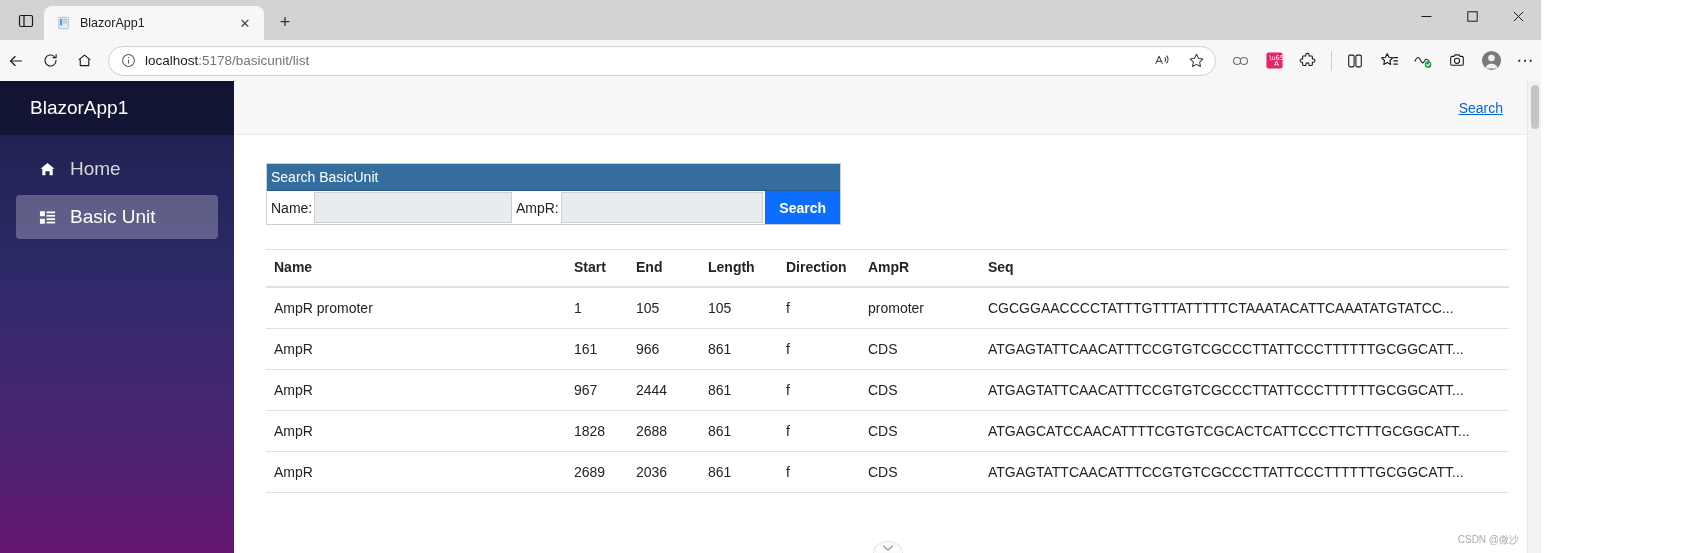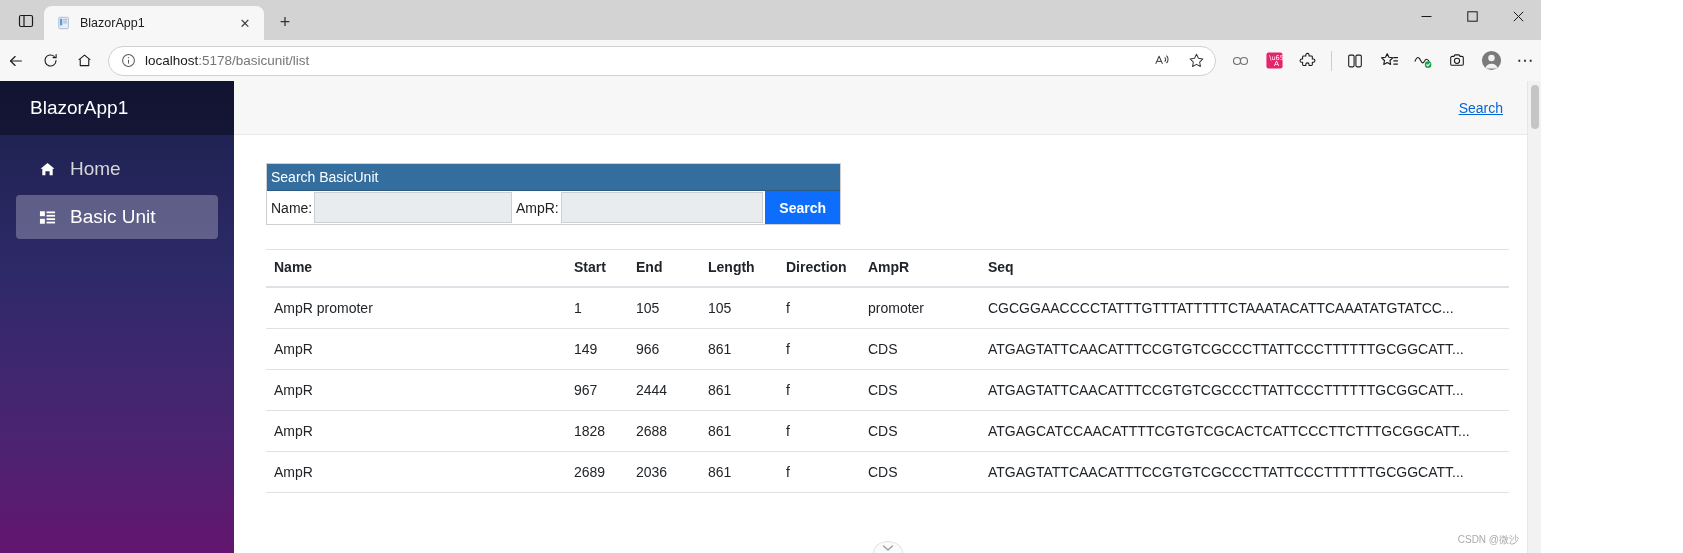--- a/index.html
+++ b/index.html
@@ -381,21 +381,21 @@
               <td>AmpR promoter</td>
               <td>1</td>
               <td>105</td>
               <td>105</td>
               <td>f</td>
               <td>promoter</td>
               <td>CGCGGAACCCCTATTTGTTTATTTTTCTAAATACATTCAAATATGTATCC...</td>
             </tr>
             <tr>
               <td>AmpR</td>
-              <td>149</td>
+              <td>161</td>
               <td>966</td>
               <td>861</td>
               <td>f</td>
               <td>CDS</td>
               <td>ATGAGTATTCAACATTTCCGTGTCGCCCTTATTCCCTTTTTTGCGGCATT...</td>
             </tr>
             <tr>
               <td>AmpR</td>
               <td>967</td>
               <td>2444</td>

